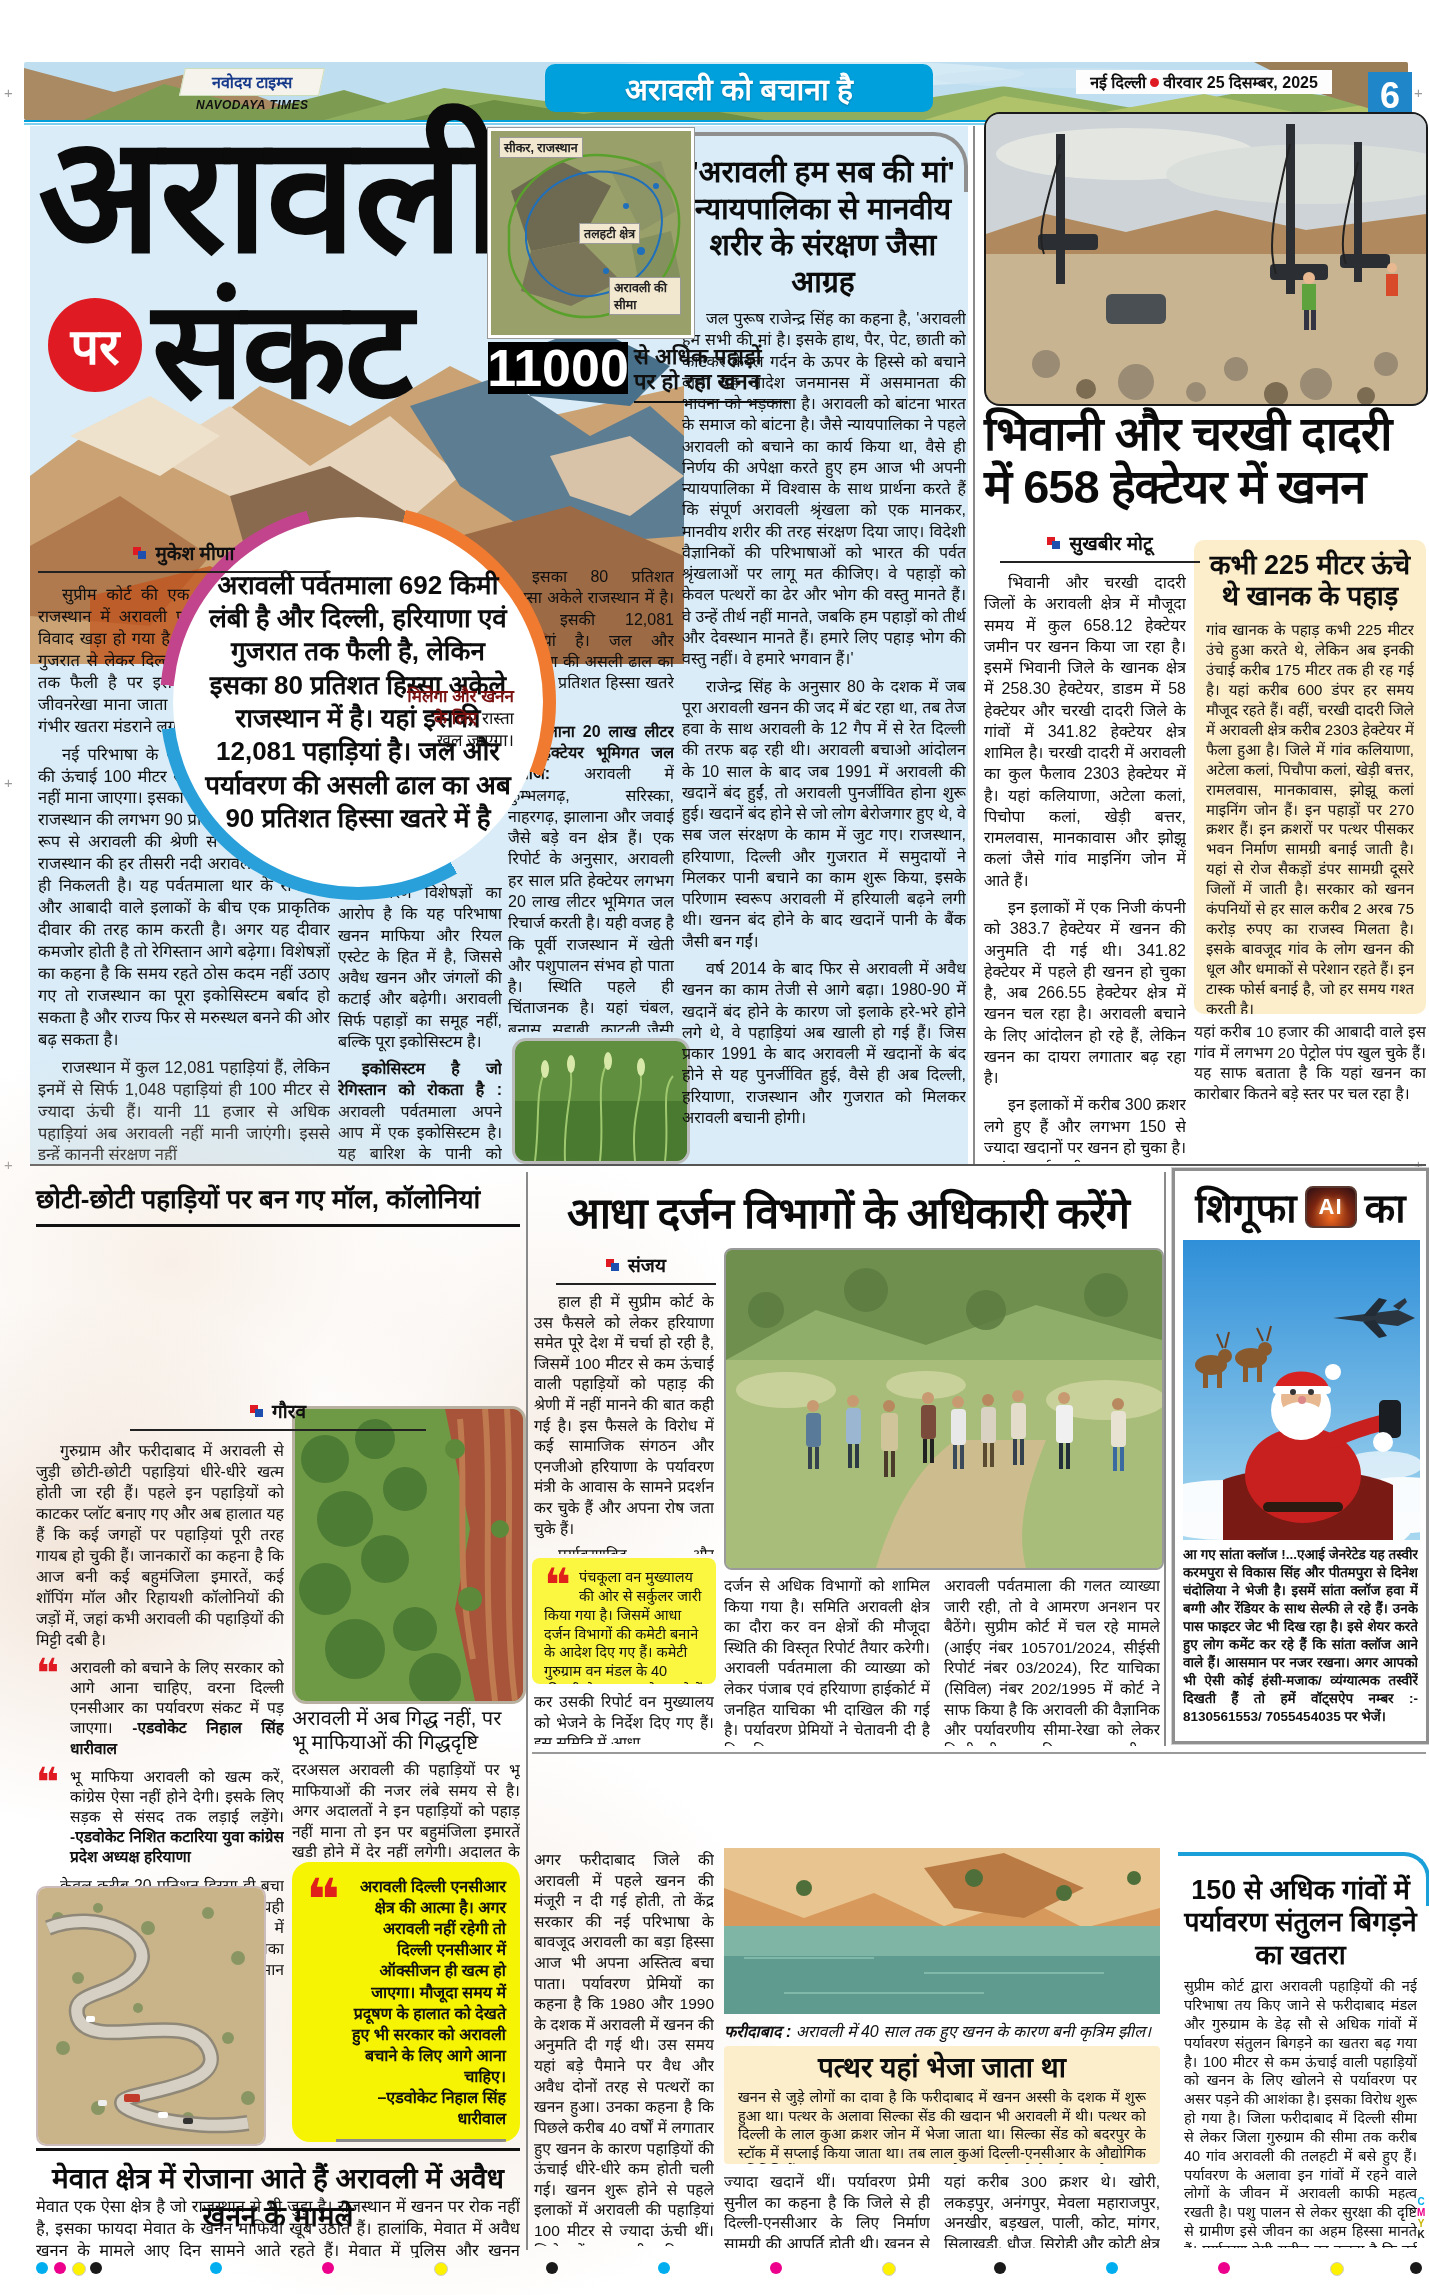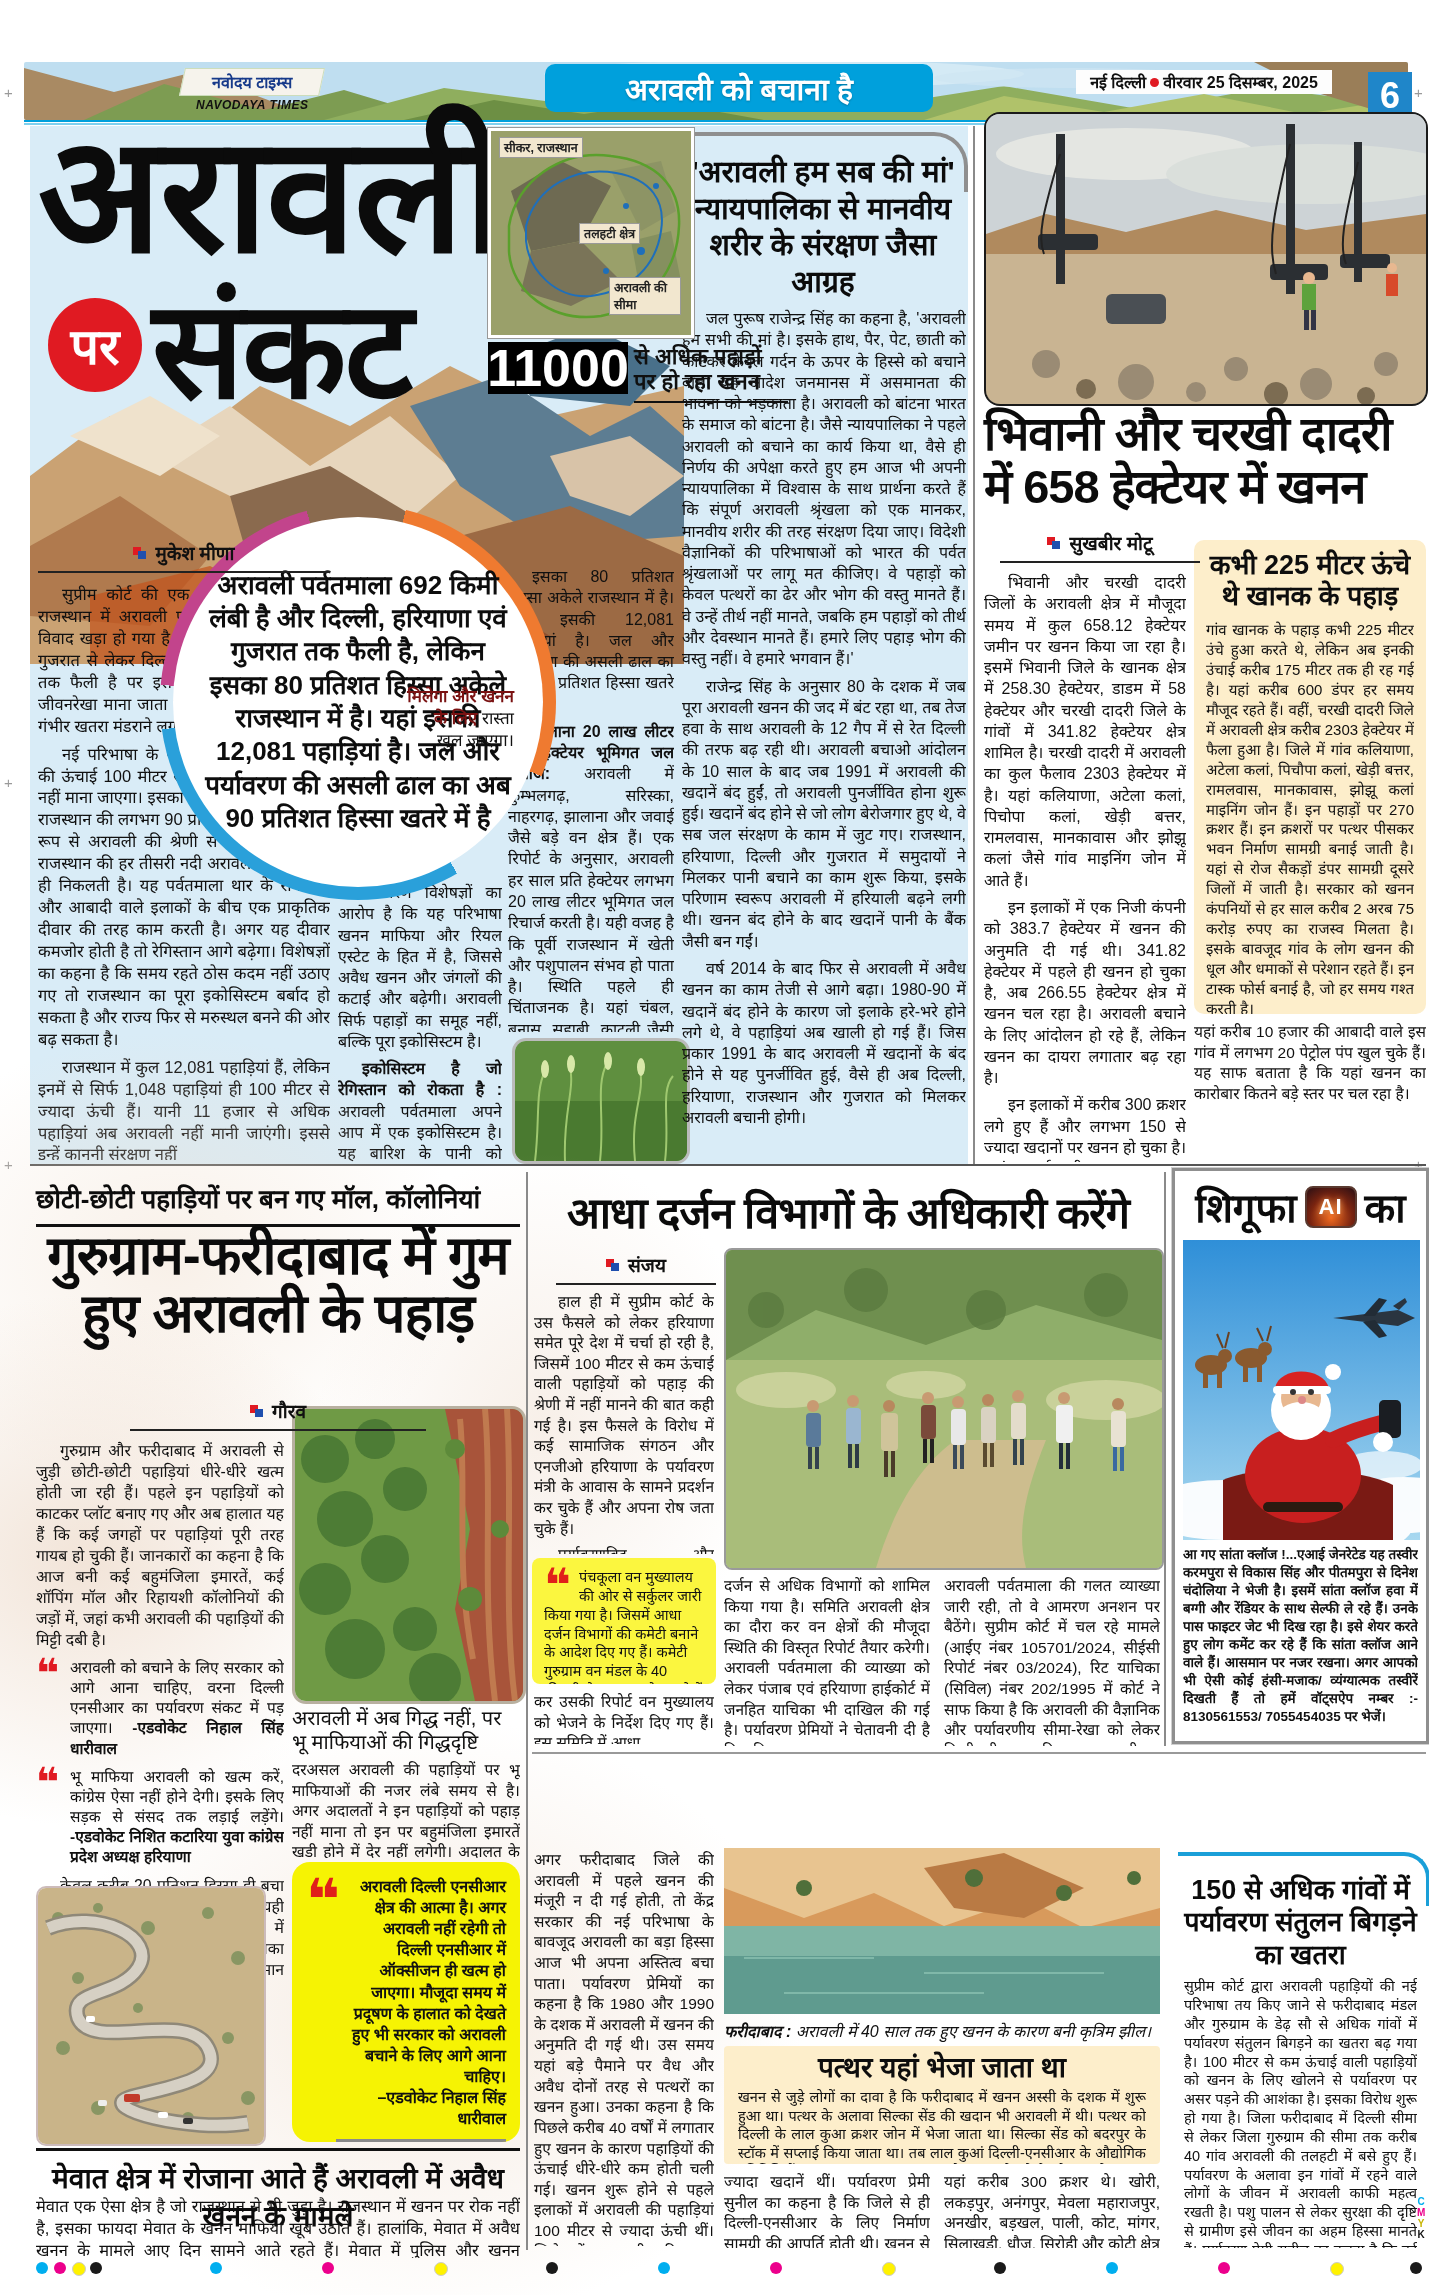--- a/index.html
+++ b/index.html
@@ -302,21 +302,20 @@
   <div class="abs cream" style="left:1194px;top:540px;width:232px;height:474px;padding:10px 12px;box-sizing:border-box;overflow:hidden;">
     <div class="cream-title">कभी 225 मीटर ऊंचे थे खानक के पहाड़</div>
     <div class="bt" style="font-size:15px;margin-top:8px;">गांव खानक के पहाड़ कभी 225 मीटर उंचे हुआ करते थे, लेकिन अब इनकी उंचाई करीब 175 मीटर तक ही रह गई है। यहां करीब 600 डंपर हर समय मौजूद रहते हैं। वहीं, चरखी दादरी जिले में अरावली क्षेत्र करीब 2303 हेक्टेयर में फैला हुआ है। जिले में गांव कलियाणा, अटेला कलां, पिचौपा कलां, खेड़ी बत्तर, रामलवास, मानकावास, झोझू कलां माइनिंग जोन हैं। इन पहाड़ों पर 270 क्रशर हैं। इन क्रशरों पर पत्थर पीसकर भवन निर्माण सामग्री बनाई जाती है। यहां से रोज सैकड़ों डंपर सामग्री दूसरे जिलों में जाती है। सरकार को खनन कंपनियों से हर साल करीब 2 अरब 75 करोड़ रुपए का राजस्व मिलता है। इसके बावजूद गांव के लोग खनन की धूल और धमाकों से परेशान रहते हैं। इन टास्क फोर्स बनाई है, जो हर समय गश्त करती है।</div>
   </div>
   <div class="abs bt" style="left:1194px;top:1022px;width:232px;height:140px;font-size:15.5px;">यहां करीब 10 हजार की आबादी वाले इस गांव में लगभग 20 पेट्रोल पंप खुल चुके हैं। यह साफ बताता है कि यहां खनन का कारोबार कितने बड़े स्तर पर चल रहा है।</div>
 
   <div class="abs hrule" style="left:30px;top:1164px;width:1396px;"></div>
   <div class="texture"></div>
 
   <div class="abs kicker" style="left:36px;top:1180px;width:484px;">छोटी-छोटी पहाड़ियों पर बन गए मॉल, कॉलोनियां</div>
-  <div class="abs gg-hl" style="left:36px;top:1226px;width:484px;">गुरुग्राम-फरीदाबाद में गुम हुए अरावली के पहाड़</div>
   <div class="abs byline" style="left:130px;top:1398px;width:296px;">
     <span class="bicon"></span>
     <span>गौरव</span>
   </div>
   <div class="abs bt" style="left:36px;top:1440px;width:248px;height:700px;font-size:15.8px;">
     <p>गुरुग्राम और फरीदाबाद में अरावली से जुड़ी छोटी-छोटी पहाड़ियां धीरे-धीरे खत्म होती जा रही हैं। पहले इन पहाड़ियों को काटकर प्लॉट बनाए गए और अब हालात यह हैं कि कई जगहों पर पहाड़ियां पूरी तरह गायब हो चुकी हैं। जानकारों का कहना है कि आज बनी कई बहुमंजिला इमारतें, कई शॉपिंग मॉल और रिहायशी कॉलोनियों की जड़ों में, जहां कभी अरावली की पहाड़ियों की मिट्टी दबी है।</p>
     <div class="teaser">
       <span class="q">❝</span>
       <span>अरावली को बचाने के लिए सरकार को आगे आना चाहिए, वरना दिल्ली एनसीआर का पर्यावरण संकट में पड़ जाएगा।</span>
       <span class="attr">-एडवोकेट निहाल सिंह धारीवाल</span>

